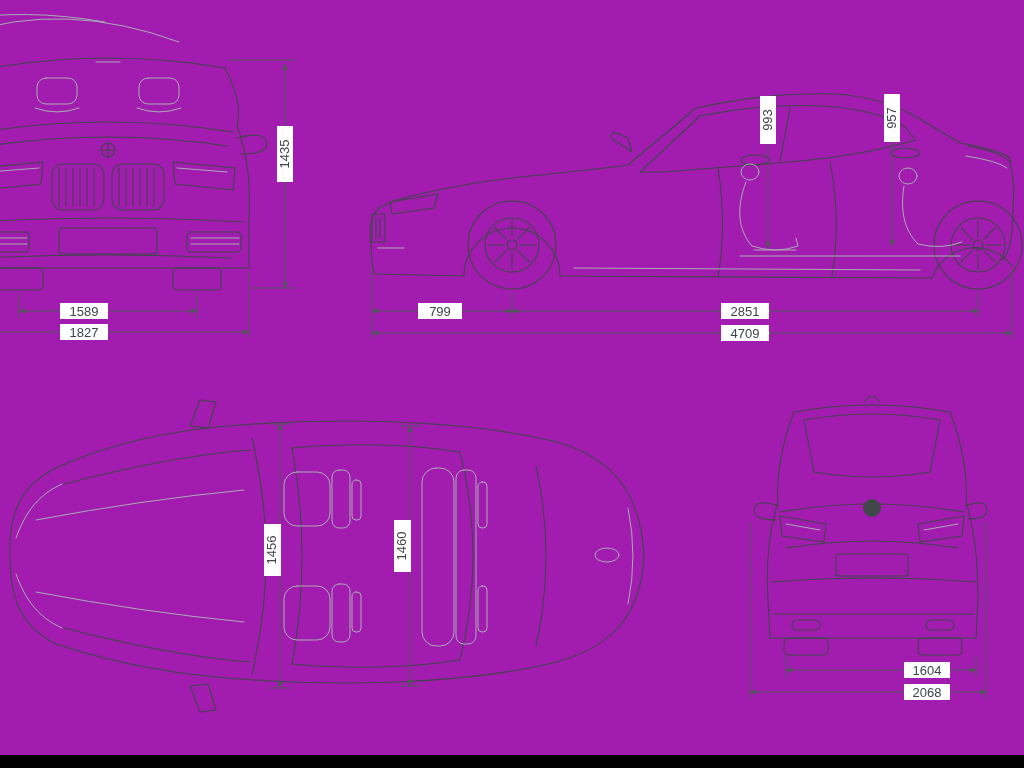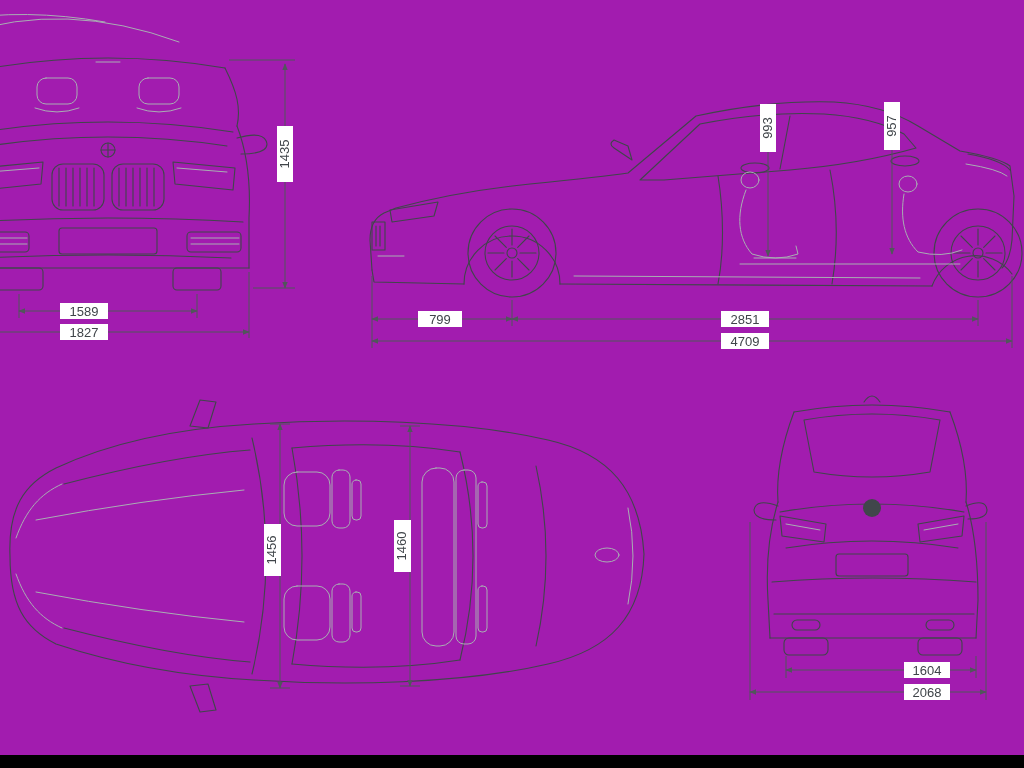--- a/index.html
+++ b/index.html
@@ -77,21 +77,21 @@
         <rect class="wb" x="105" y="303" width="48" height="16"></rect>
         <text class="t" x="129" y="316">1589</text>
         <path class="d" d="M12,272 V338 M294,272 V338"></path>
         <line class="d" x1="12" y1="332" x2="294" y2="332" marker-start="url(#af)" marker-end="url(#af)"></line>
         <rect class="wb" x="105" y="324" width="48" height="16"></rect>
         <text class="t" x="129" y="337">1827</text>
       </g>
     </svg>
   </div>
 
-  <div class="view" style="left:360px;top:8px;">
+  <div class="view" style="left:360px;top:0;">
     <svg width="664" height="350" viewBox="0 0 664 350">
       <defs>
         <marker id="as" viewBox="0 0 10 10" refX="9" refY="5" markerWidth="7" markerHeight="7" orient="auto-start-reverse">
           <path d="M0,1 L10,5 L0,9 Z" fill="#51565b"></path>
         </marker>
       </defs>
       <g>
         <path class="c" d="M12,262 L10,232 Q10,212 24,205 L36,200 C80,188 130,180 170,176 C220,171 248,168 268,165 L336,108 Q410,92 474,94 Q524,97 558,118 L600,143 Q640,150 650,158 L654,188 L652,232 Q650,252 642,260"></path>
         <path class="c" d="M12,262 L14,274 L104,276"></path>
         <path class="c" d="M104,276 A48,48 0 0 1 200,276"></path>

